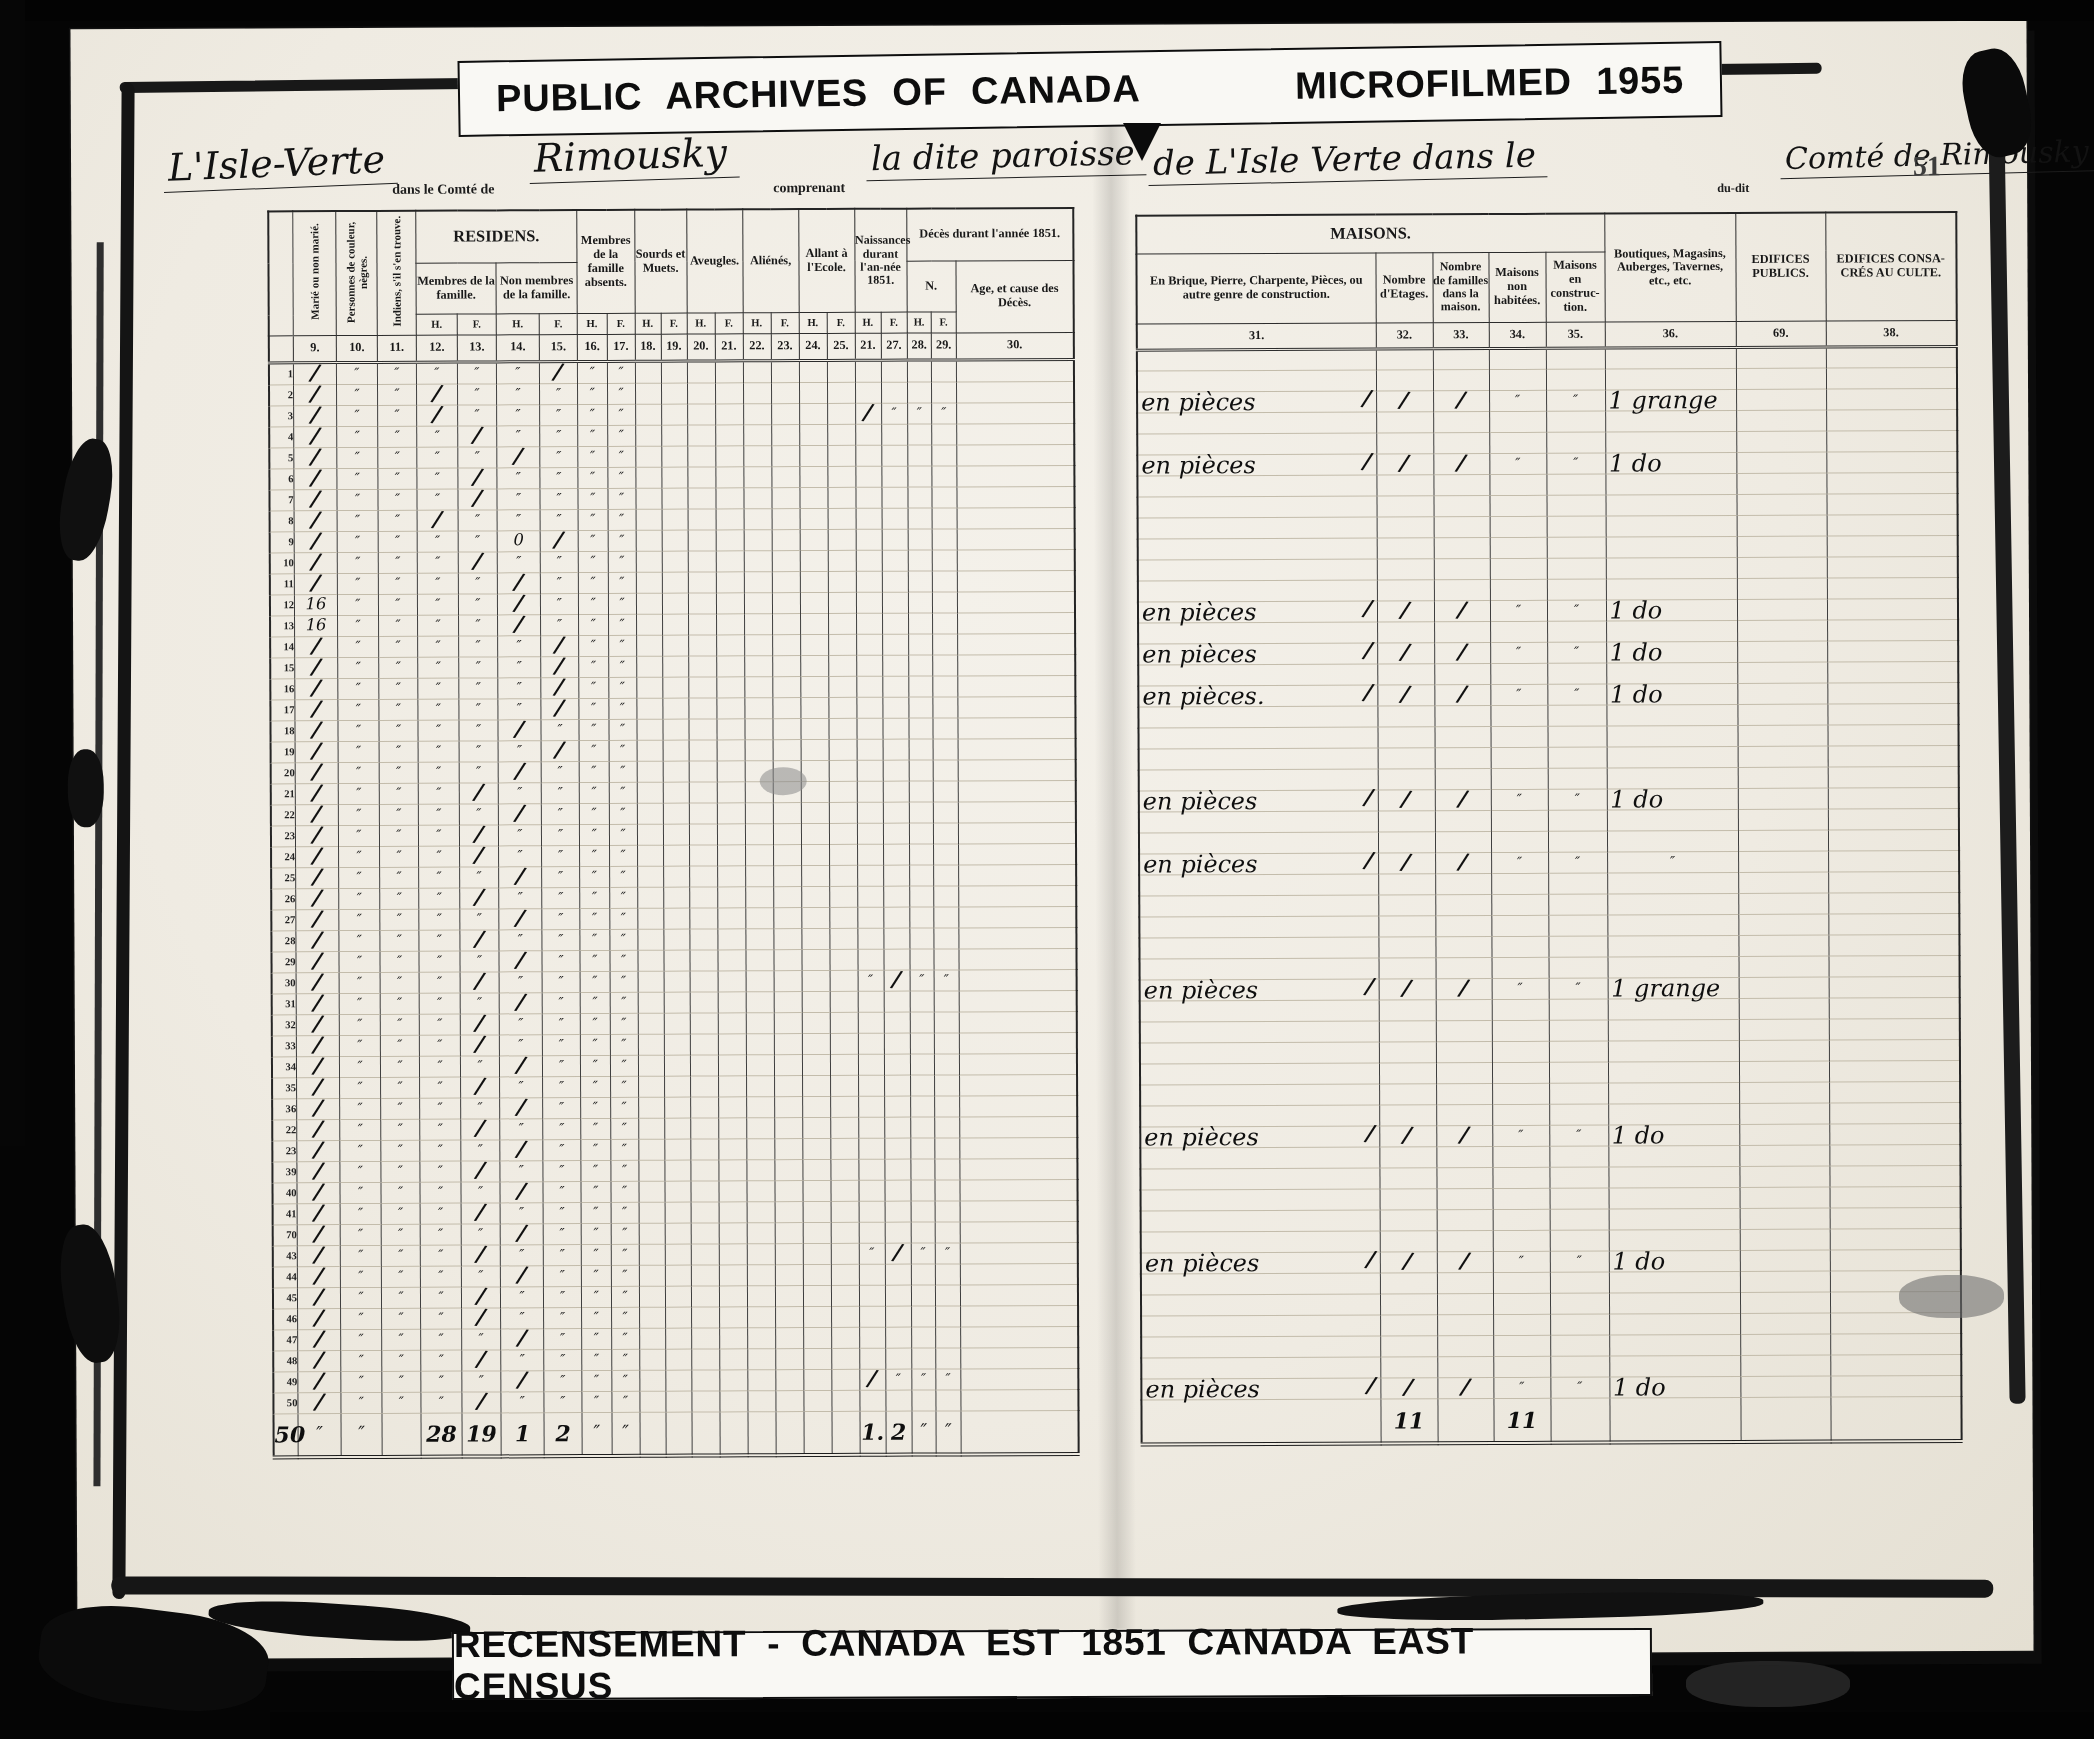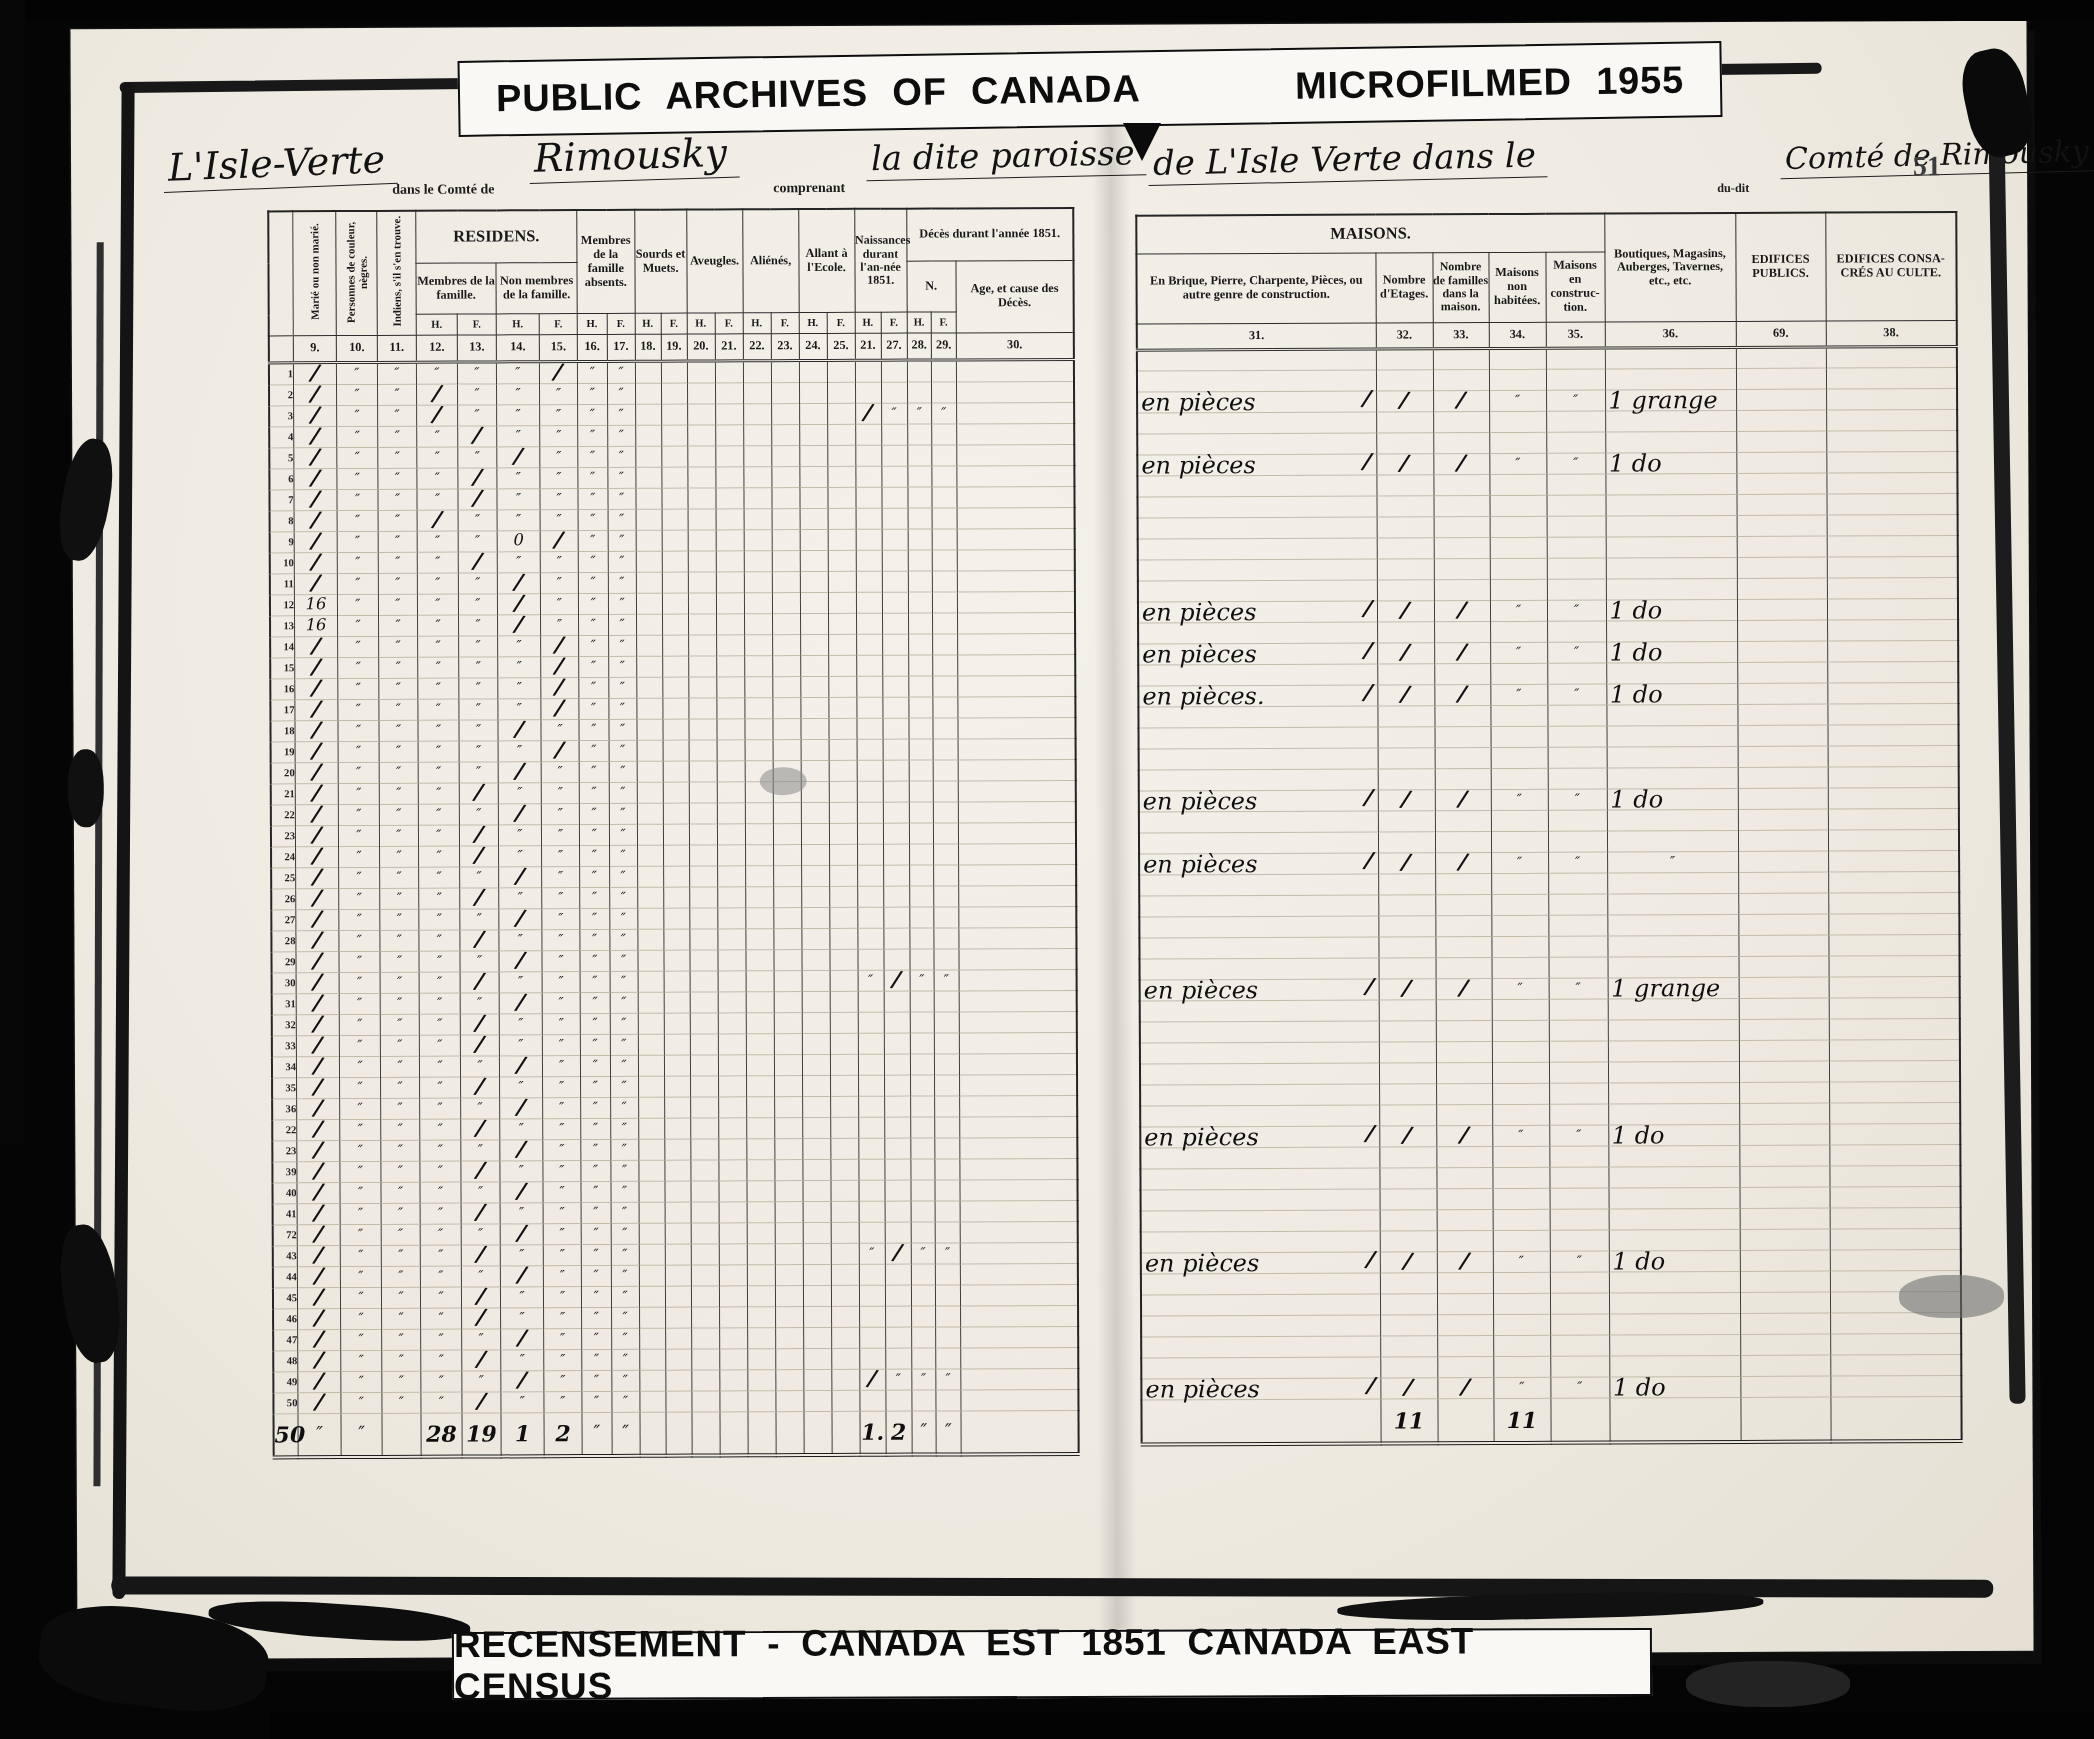--- a/index.html
+++ b/index.html
@@ -1190,21 +1190,21 @@
             <td class="bc"></td>
             <td class="bc"></td>
             <td class="bc"></td>
             <td class="bc"></td>
             <td class="bc"></td>
             <td class="bc"></td>
             <td class="bc"></td>
             <td class="bc"></td>
           </tr>
           <tr class="brow">
-            <td class="rn">72</td>
+            <td class="rn">70</td>
             <td class="bc"><span class="tally">∕</span></td>
             <td class="bc"><span class="ditto">″</span></td>
             <td class="bc"><span class="ditto">″</span></td>
             <td class="bc"><span class="ditto">″</span></td>
             <td class="bc"><span class="ditto">″</span></td>
             <td class="bc"><span class="tally">∕</span></td>
             <td class="bc"><span class="ditto">″</span></td>
             <td class="bc"><span class="ditto">″</span></td>
             <td class="bc"><span class="ditto">″</span></td>
             <td class="bc"></td>

